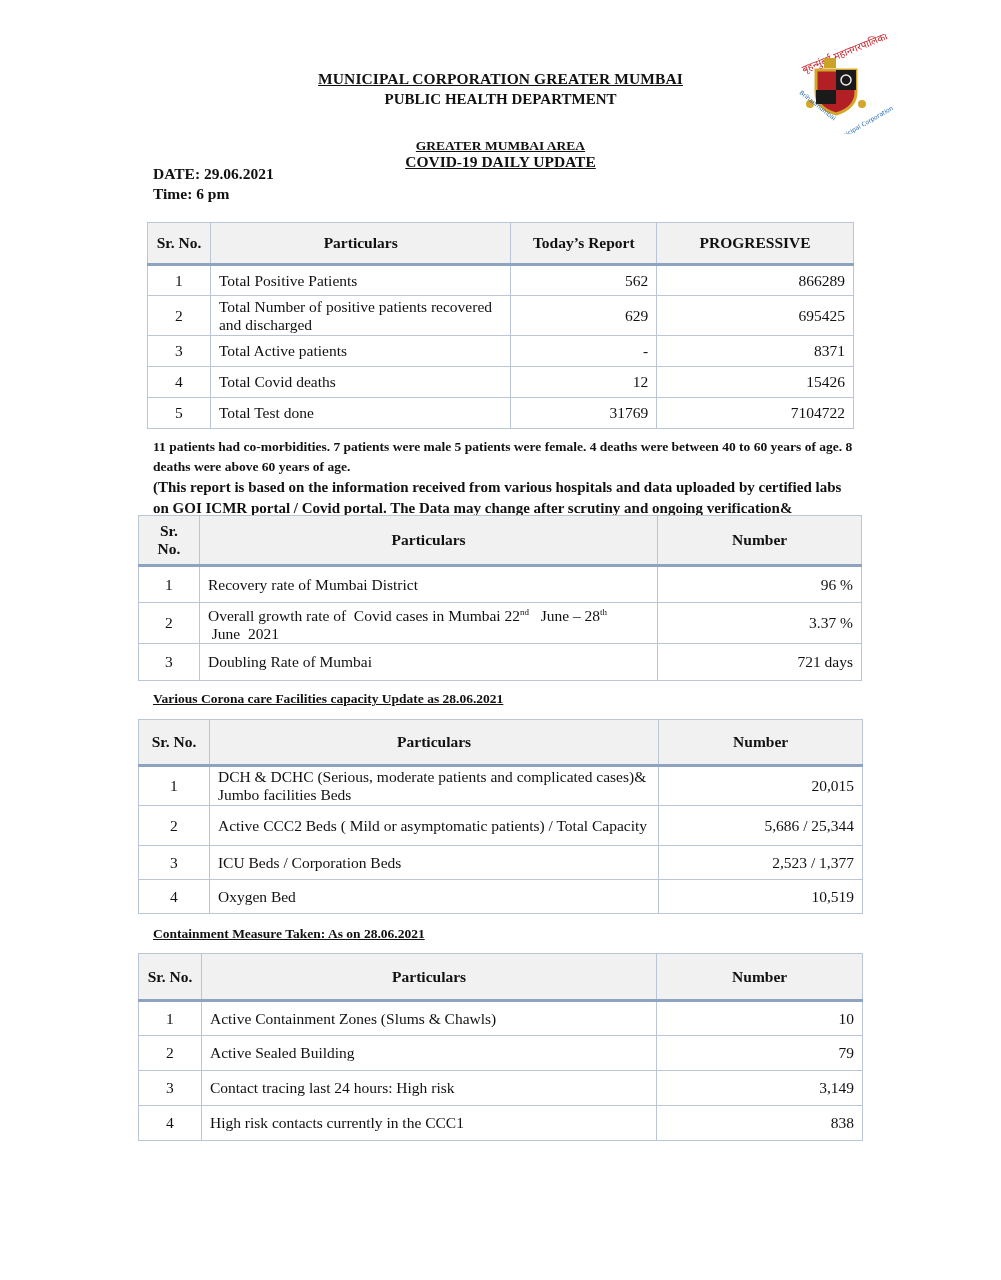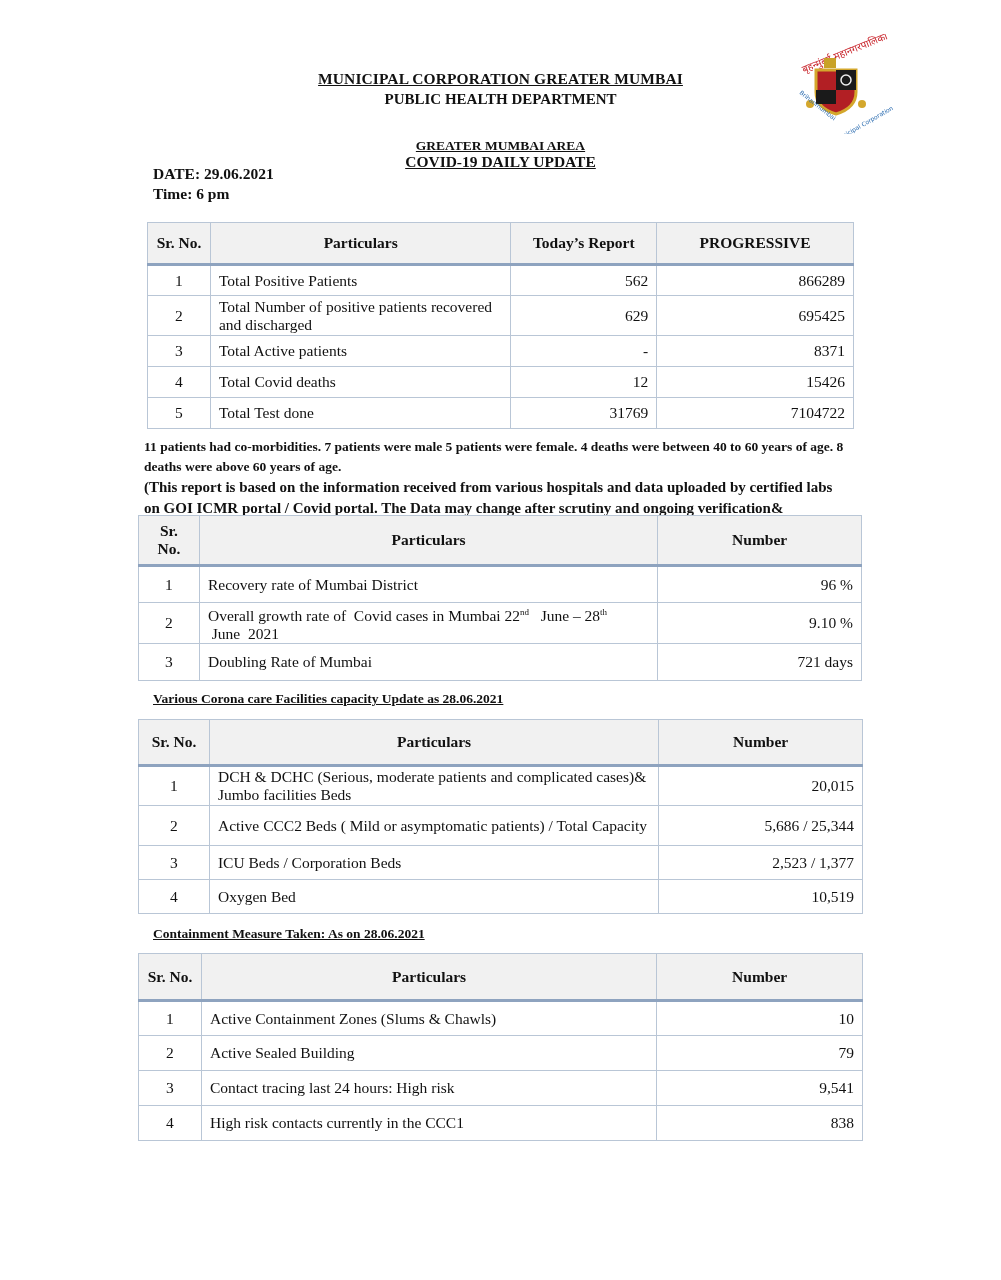--- a/index.html
+++ b/index.html
@@ -13,21 +13,21 @@
   .logo { position: absolute; left: 786px; top: 34px; width: 110px; height: 100px; }
   .dateblock { position: absolute; left: 153px; top: 164px; font-weight: bold; font-size: 15.5px; line-height: 20px; }
   table { position: absolute; border-collapse: collapse; font-size: 15.5px; }
   td, th { border: 1px solid #b9c6d6; padding: 0 8px; vertical-align: middle; }
   th { background: #f1f1f1; font-weight: bold; text-align: center; line-height: 18px; }
   thead tr { border-bottom: 3px solid #8ea3bf; }
   td.sr { text-align: center; }
   td.num { text-align: right; }
   td.part { text-align: left; line-height: 18px; }
   sup { font-size: 9px; }
-  .note { position: absolute; left: 144px; width: 700px; font-weight: bold; }
+  .note { position: absolute; left: 153px; width: 700px; font-weight: bold; }
   .note1 { top: 437px; font-size: 13.5px; line-height: 20px; }
   .note2 { top: 477px; font-size: 15px; line-height: 21px; }
   .sec { position: absolute; left: 153px; font-weight: bold; font-size: 13.5px; text-decoration: underline; }
 </style>
 </head>
 <body>
 
 <div class="hdr h1">MUNICIPAL CORPORATION GREATER MUMBAI</div>
 <div class="hdr h2">PUBLIC HEALTH DEPARTMENT</div>
 <div class="hdr h3">COVID-19 DAILY UPDATE</div>
@@ -119,21 +119,21 @@
   </thead>
   <tbody>
     <tr style="height:37px;">
       <td class="sr">1</td>
       <td class="part">Recovery rate of Mumbai District</td>
       <td class="num">96  %</td>
     </tr>
     <tr style="height:40px;">
       <td class="sr">2</td>
       <td class="part" style="white-space:pre-wrap;"><span>Overall growth rate of  Covid cases in Mumbai 22</span><sup>nd</sup><span>   June – 28</span><sup>th</sup><br><span> June  2021</span></td>
-      <td class="num">9.10 %</td>
+      <td class="num">3.37 %</td>
     </tr>
     <tr style="height:37px;">
       <td class="sr">3</td>
       <td class="part">Doubling Rate of Mumbai</td>
       <td class="num">721 days</td>
     </tr>
   </tbody>
 </table>
 
 <div class="sec" style="top:691px;">Various Corona care Facilities capacity Update as 28.06.2021</div>
@@ -195,21 +195,21 @@
       <td class="num">10</td>
     </tr>
     <tr style="height:35px;">
       <td class="sr">2</td>
       <td class="part">Active Sealed Building</td>
       <td class="num">79</td>
     </tr>
     <tr style="height:35px;">
       <td class="sr">3</td>
       <td class="part">Contact tracing last 24 hours: High risk</td>
-      <td class="num">9,541</td>
+      <td class="num">3,149</td>
     </tr>
     <tr style="height:35px;">
       <td class="sr">4</td>
       <td class="part">High risk contacts currently in the CCC1</td>
       <td class="num">838</td>
     </tr>
   </tbody>
 </table>
 
 </body></html>

